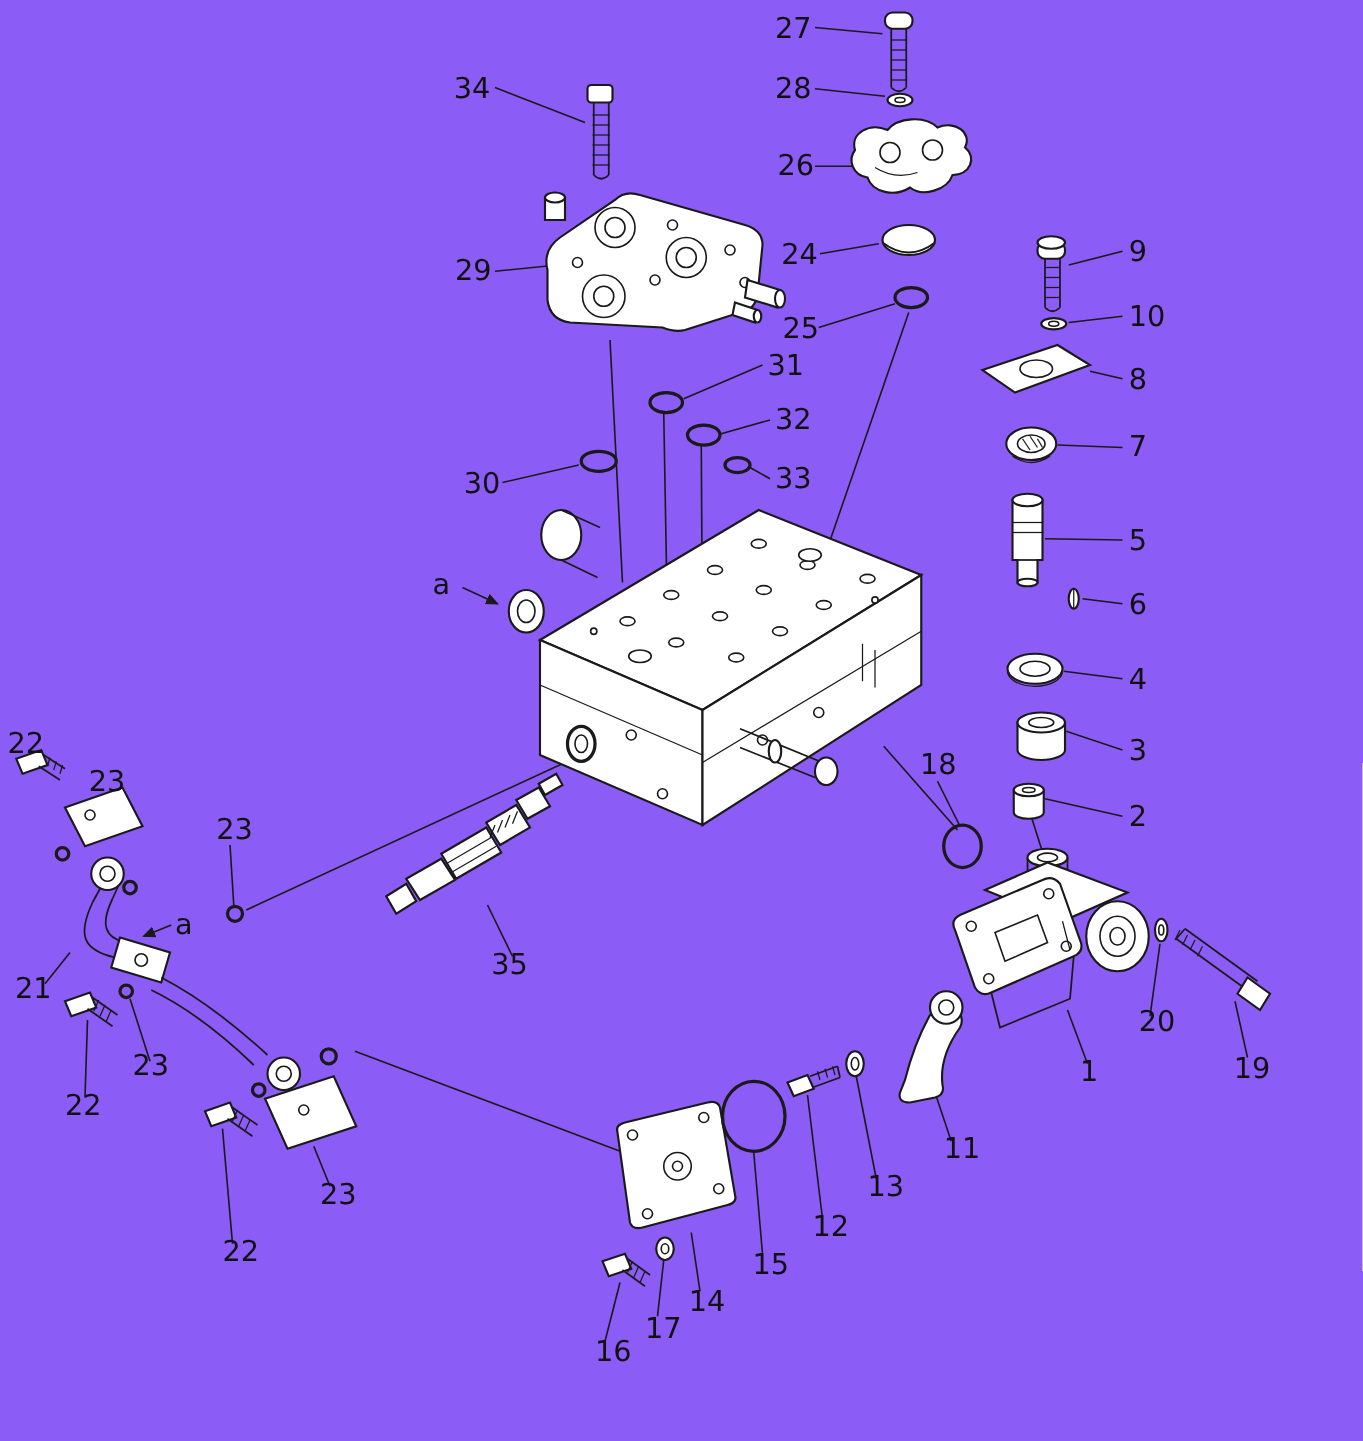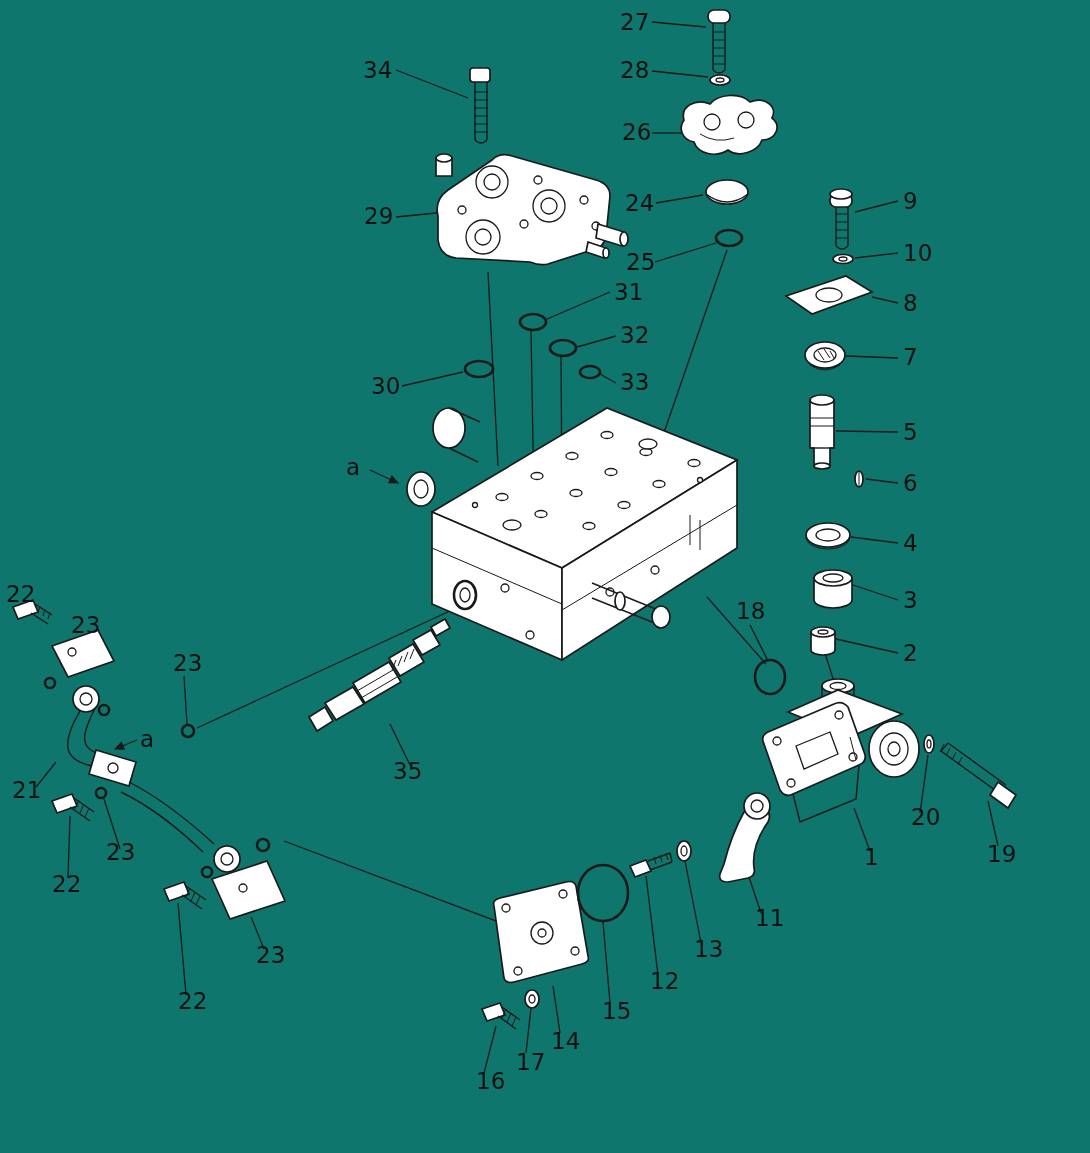--- a/index.html
+++ b/index.html
@@ -1,16 +1,16 @@
 <!DOCTYPE html>
 <html><head>
 <meta charset="utf-8">
 <style>
   html,body{margin:0;padding:0;background:#ffffff;}
-  .page{width:1090px;height:1153px;position:relative;background:#0f766e;overflow:hidden;}
+  .page{width:1090px;height:1153px;position:relative;background:#8b5cf6;overflow:hidden;}
   svg{display:block;}
   .leader{stroke:#1a1a1a;stroke-width:1.3;fill:none;}
   .part{stroke:#1a1a1a;stroke-width:1.7;fill:#ffffff;}
   .partline{stroke:#1a1a1a;stroke-width:1.4;fill:none;}
   .thin{stroke:#1a1a1a;stroke-width:1;fill:none;}
   .oring{stroke:#1a1a1a;stroke-width:2.6;fill:none;}
   .hole{stroke:#1a1a1a;stroke-width:1.3;fill:#ffffff;}
   .lbl{font-family:"DejaVu Sans",sans-serif;font-size:23px;fill:#111111;}
 </style>
 </head>

